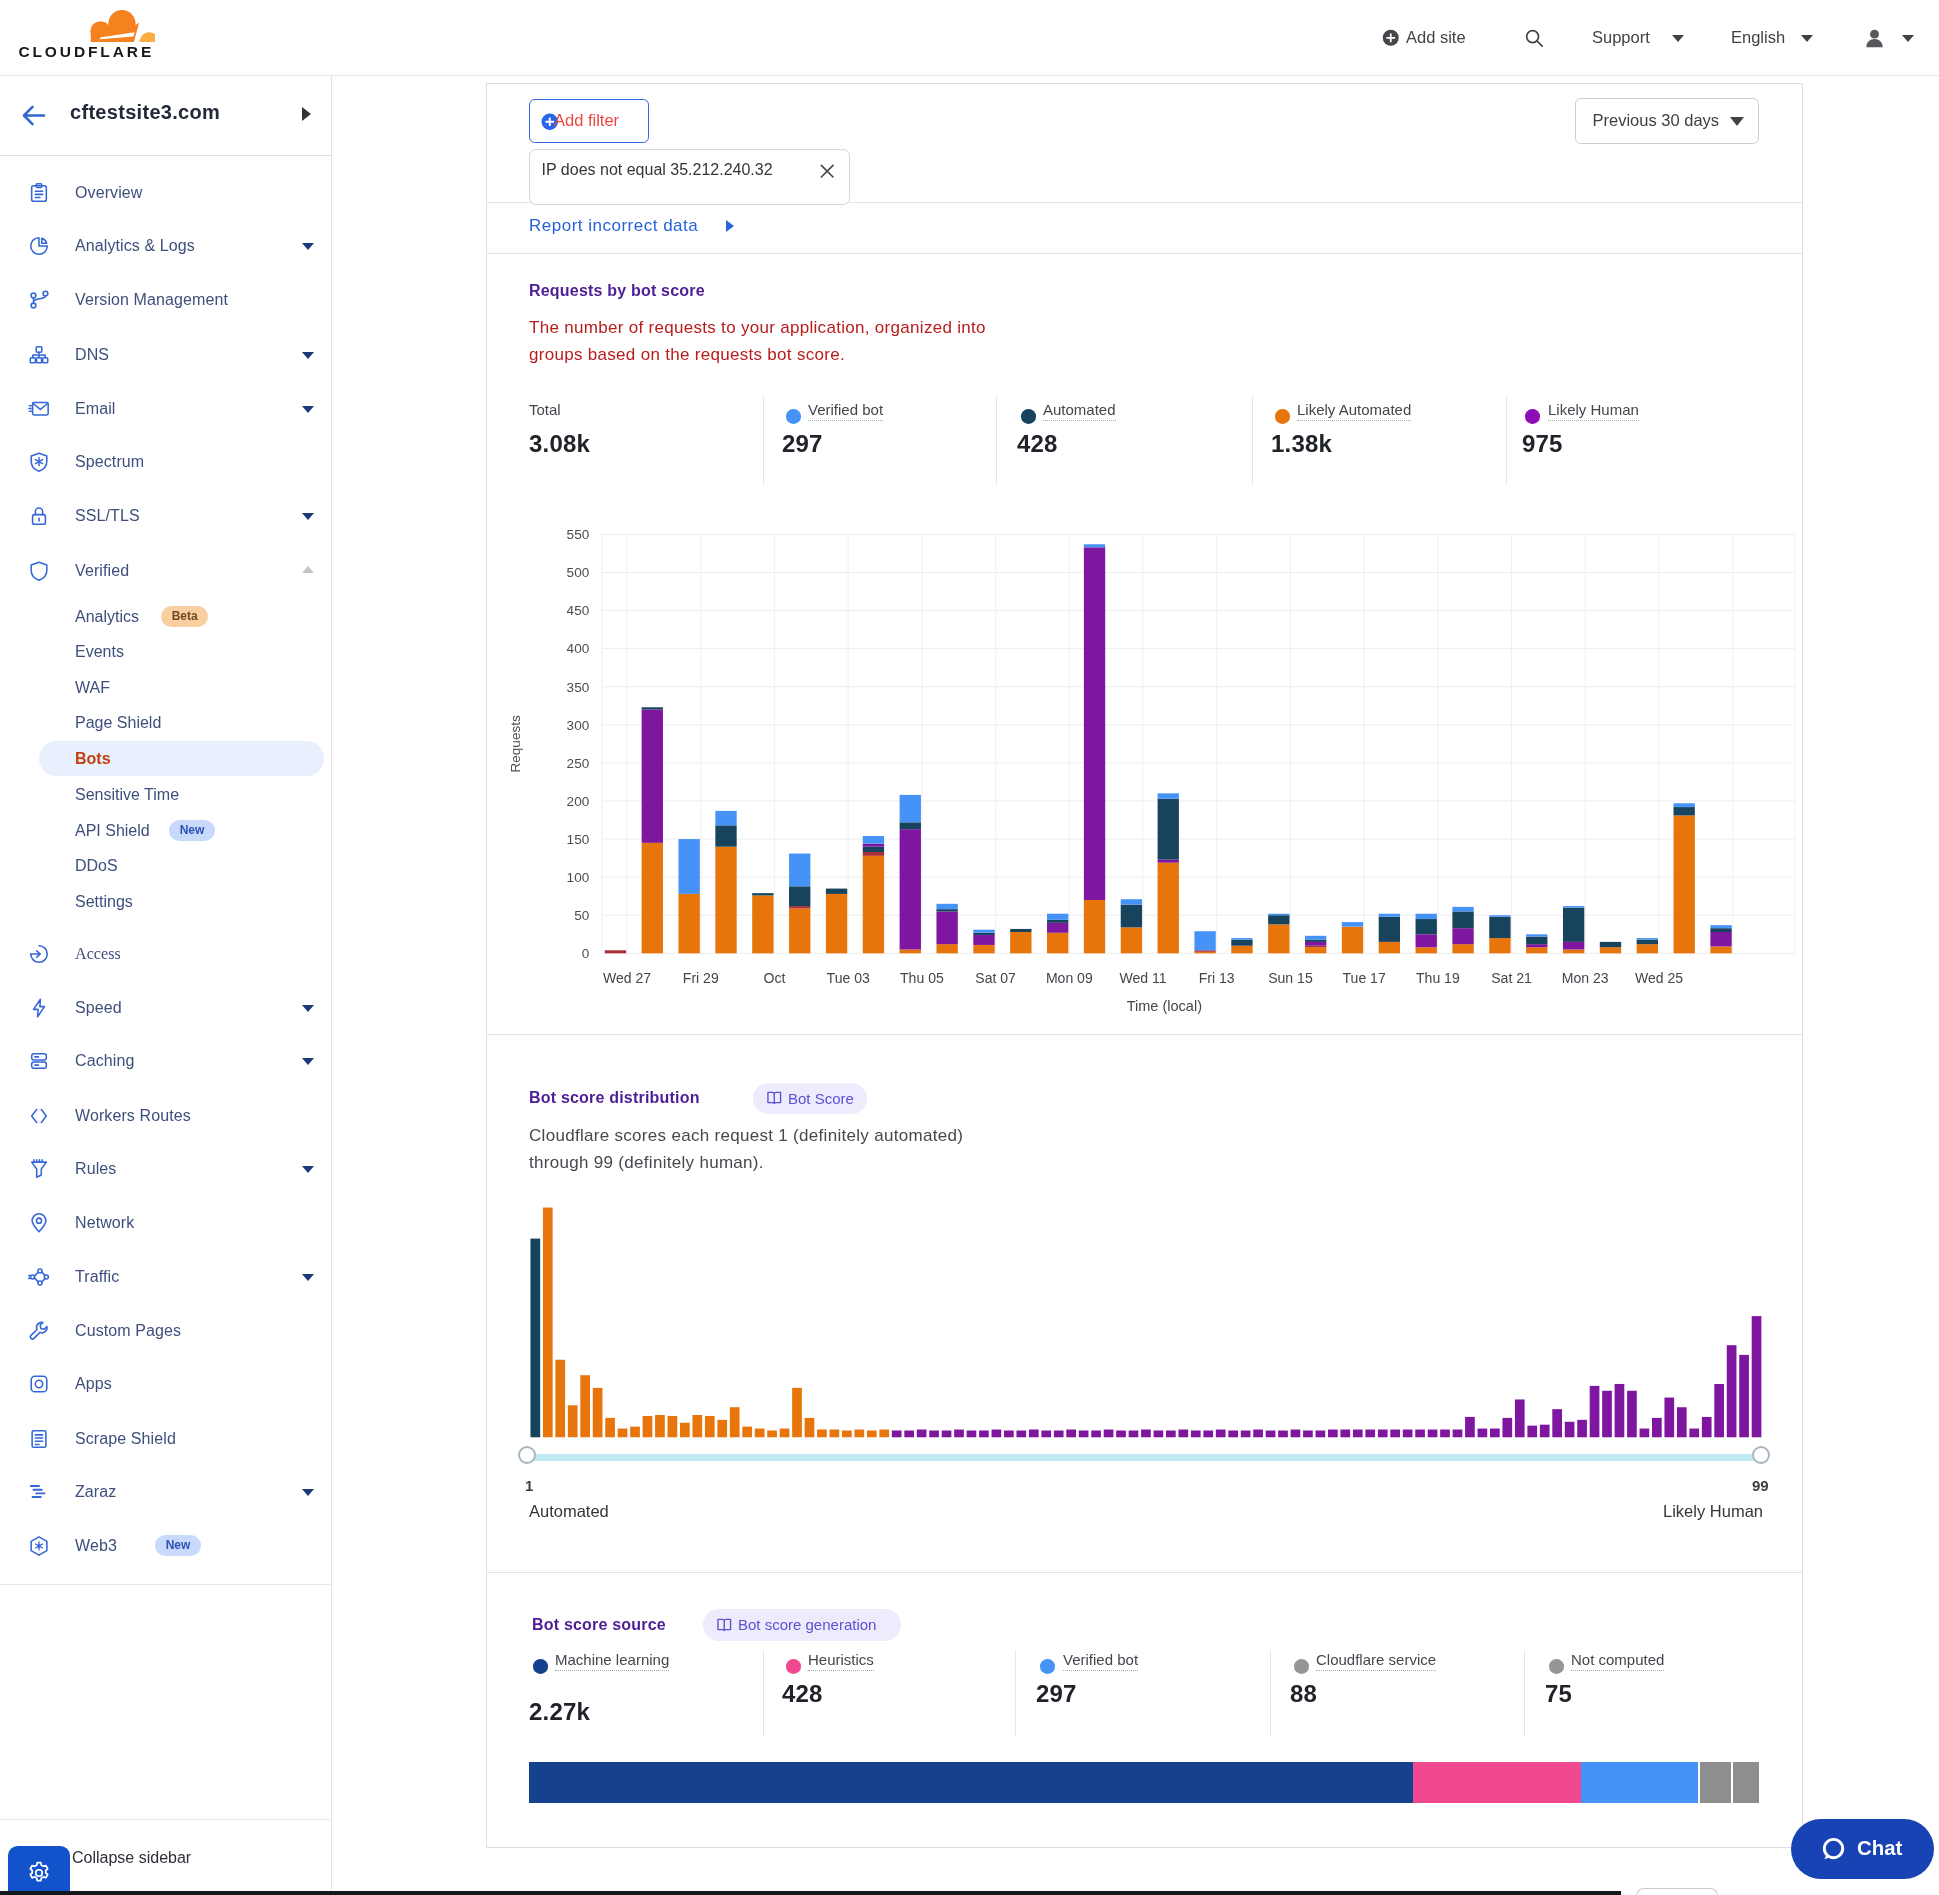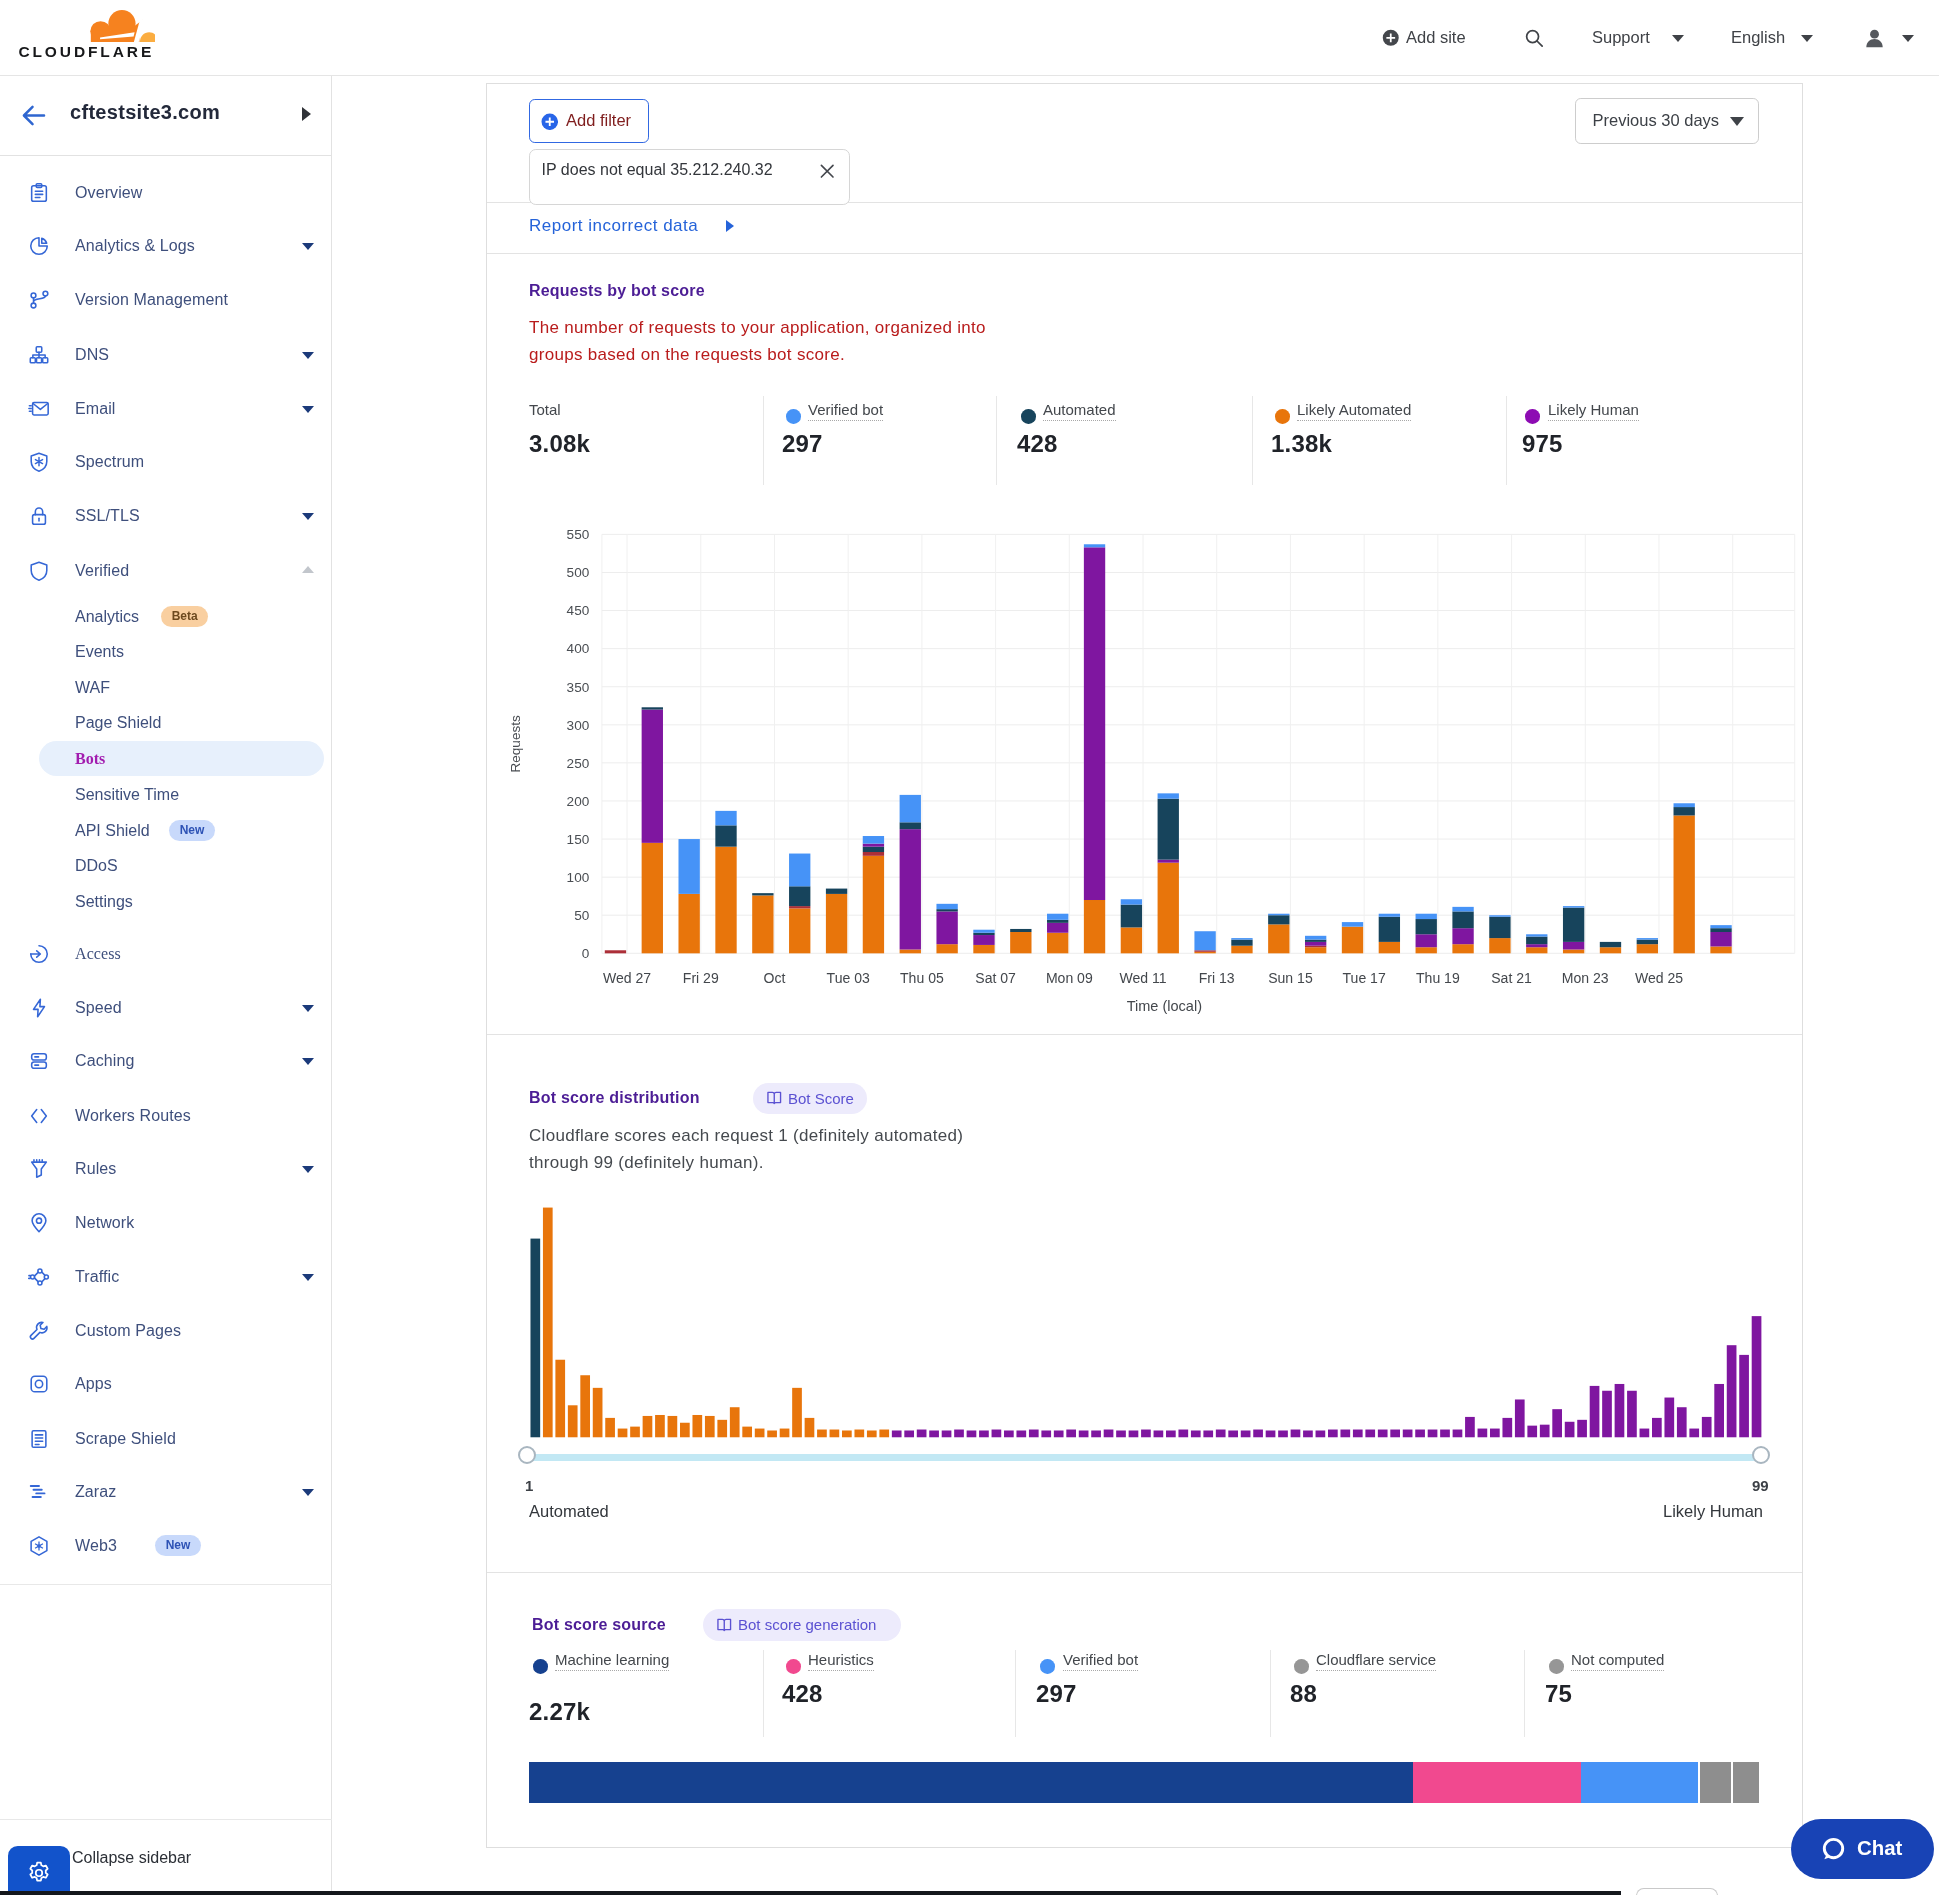--- a/index.html
+++ b/index.html
@@ -144,21 +144,21 @@
 <div class="sub-item" style="top:634px;">
       <div class="txt" style="">Events</div>
     </div>
 <div class="sub-item" style="top:670px;">
       <div class="txt" style="">WAF</div>
     </div>
 <div class="sub-item" style="top:705px;">
       <div class="txt" style="">Page Shield</div>
     </div>
 <div class="sub-item" style="top:741px;">
-      <div class="txt" style="font-weight:bold;color:#a21caf;font-family:Liberation Serif, serif;">Bots</div>
+      <div class="txt" style="font-weight:bold;color:#c2410c;">Bots</div>
     </div>
 <div class="sub-item" style="top:777px;">
       <div class="txt" style="">Sensitive Time</div>
     </div>
 <div class="sub-item" style="top:813px;">
       <div class="txt" style="">API Shield</div>
       <div class="badge" style="left:169px;background:#c8d9fb;color:#2d52b5;">New</div>
     </div>
 <div class="sub-item" style="top:848px;">
       <div class="txt" style="">DDoS</div>
@@ -273,21 +273,21 @@
 <div class="abs" style="left:487px;top:202px;width:1315px;height:1px;background:#e3e3e3;"></div>
 <div class="abs" style="left:487px;top:253px;width:1315px;height:1px;background:#e3e3e3;"></div>
 <div class="abs" style="left:487px;top:1034px;width:1315px;height:1px;background:#e3e3e3;"></div>
 <div class="abs" style="left:487px;top:1572px;width:1315px;height:1px;background:#e3e3e3;"></div>
 
 <div class="abs" style="left:529px;top:99px;width:120px;height:44px;border:1.5px solid #3168e2;border-radius:5.8px;background:#fff;">
  <svg style="position:absolute;left:10.7px;top:12.6px;" width="17.5" height="17.5" viewBox="0 0 18 18">
   <circle cx="9" cy="9" r="8.5" fill="#2865e8"></circle>
         <path d="M9 4.6 v8.8 M4.6 9 h8.8" stroke="#fff" stroke-width="1.9"></path>
  </svg>
- <div style="position:absolute;left:36px;top:10.7px;font-size:16.5px;color:#7f1d1d;">Add filter</div>
+ <div style="position:absolute;left:24px;top:10.7px;font-size:16.5px;color:#ef4444;">Add filter</div>
 </div>
 <div class="abs" style="left:529px;top:149px;width:321px;height:56px;border:1px solid #d6d6d6;border-radius:6.8px;background:#fff;">
  <div style="position:absolute;left:11.6px;top:10.7px;font-size:16px;color:#33363b;">IP does not equal 35.212.240.32</div>
  <svg style="position:absolute;left:288px;top:11.6px;" width="18.4" height="18.4" viewBox="0 0 19 19">
   <path d="M3.5 3.5 L15.5 15.5 M15.5 3.5 L3.5 15.5" stroke="#44474d" stroke-width="1.7" stroke-linecap="round"></path>
  </svg>
 </div>
 <div class="abs" style="left:1575px;top:98px;width:184px;height:46px;border:1px solid #cdcdcd;border-radius:5.8px;background:#fff;">
  <div style="position:absolute;left:16.5px;top:11.6px;font-size:16.5px;color:#3c4046;">Previous 30 days</div>
  <div style="position:absolute;left:154px;top:18.4px;width:0;height:0;border-left:7.3px solid transparent;border-right:7.3px solid transparent;border-top:9.2px solid #3f4348;"></div>

